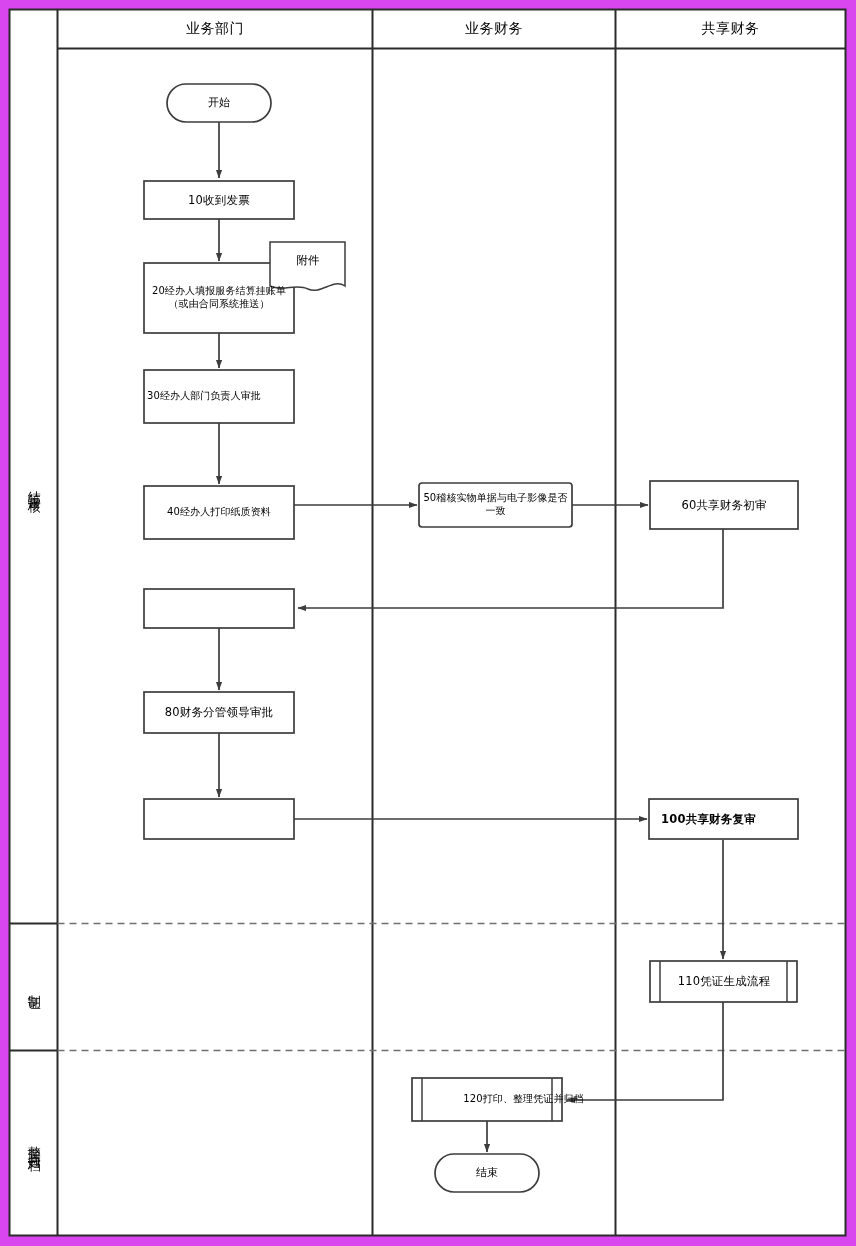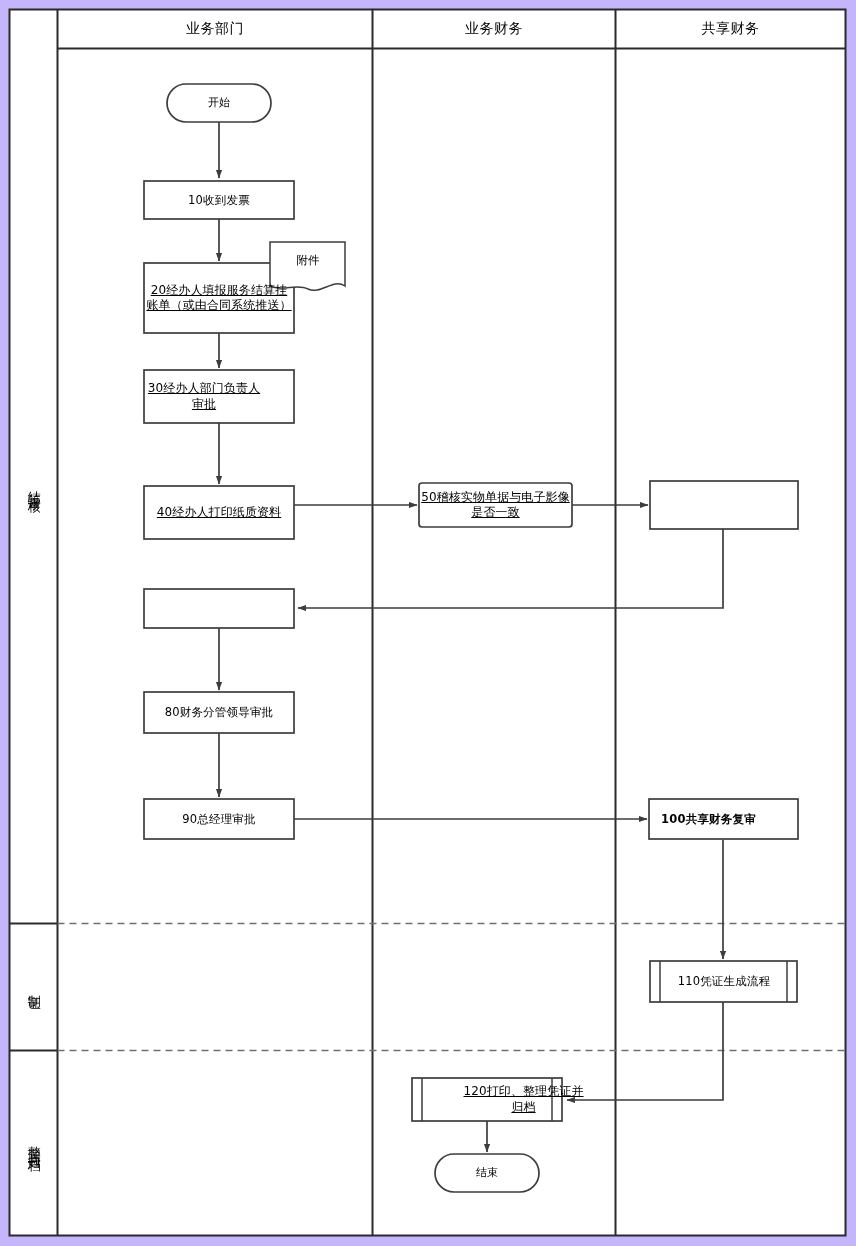--- a/index.html
+++ b/index.html
@@ -7,21 +7,21 @@
     padding: 0;
     background: #ffffff;
   }
   body {
     font-family: "DejaVu Sans", "Liberation Sans", sans-serif;
   }
   #canvas {
     position: relative;
     width: 856px;
     height: 1246px;
-    background: #c4b5fd;
+    background: #d946ef;
     overflow: hidden;
   }
   #svgroot {
     position: absolute;
     left: 0;
     top: 0;
     width: 856px;
     height: 1246px;
   }
   .lbl {
@@ -44,23 +44,22 @@
     letter-spacing: 3px;
     writing-mode: vertical-rl;
     text-orientation: upright;
   }
   .node-label {
     font-size: 11.5px;
     letter-spacing: 0.2px;
     border-radius: 9px;
   }
   .node-label-sm {
-    font-size: 12px;
+    font-size: 10px;
     letter-spacing: 0.1px;
-    text-decoration: underline;
   }
   .term-label {
     font-size: 11px;
   }
   .attach-label {
     font-size: 11.5px;
   }
 </style>
 </head>
 <body>
@@ -178,25 +177,25 @@
   <div class="lbl node-label-sm" style="left:146px; top:263px; width:146px; height:70px;">20经办人填报服务结算挂账单（或由合同系统推送）</div>
 
   <div class="lbl attach-label" style="left:272px; top:243px; width:72px; height:34px;">附件</div>
 
   <div class="lbl node-label-sm" style="left:146px; top:370px; width:116px; height:53px;">30经办人部门负责人审批</div>
 
   <div class="lbl node-label-sm" style="left:146px; top:486px; width:146px; height:53px;">40经办人打印纸质资料</div>
 
   <div class="lbl node-label-sm" style="left:421px; top:483px; width:149px; height:44px;">50稽核实物单据与电子影像是否一致</div>
 
+  <div class="lbl node-label" style="left:650px; top:481px; width:148px; height:48px;">60共享财务初审</div>
 
 
   <div class="lbl node-label" style="left:144px; top:692px; width:150px; height:41px;">80财务分管领导审批</div>
 
-  <div class="lbl node-label" style="left:144px; top:799px; width:150px; height:40px;">90总经理审批</div>
 
   <div class="lbl node-label" style="left:634px; top:799px; width:149px; height:40px;font-weight:bold;">100共享财务复审</div>
 
   <div class="lbl node-label" style="left:662px; top:961px; width:124px; height:41px;">110凭证生成流程</div>
 
   <div class="lbl node-label-sm" style="left:424px; top:1078px; width:127px; height:43px;padding-left:36px;">120打印、整理凭证并归档</div>
 
   <div class="lbl term-label" style="left:435px; top:1154px; width:104px; height:38px;">结束</div>
 
 </div>

